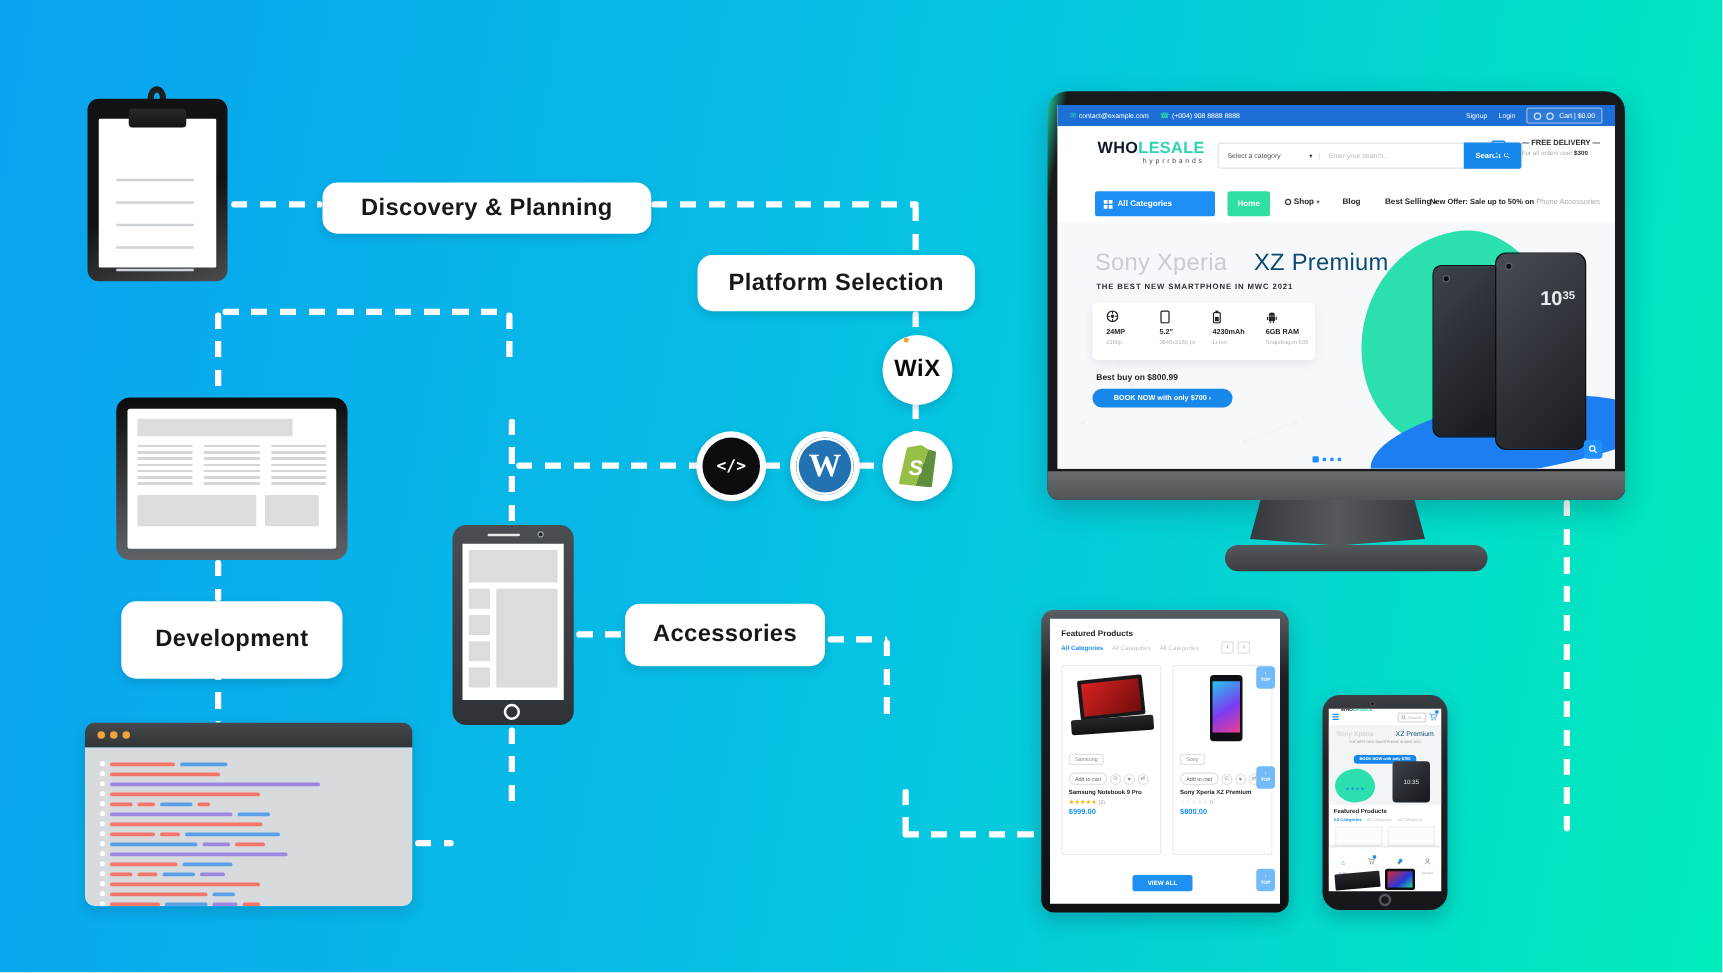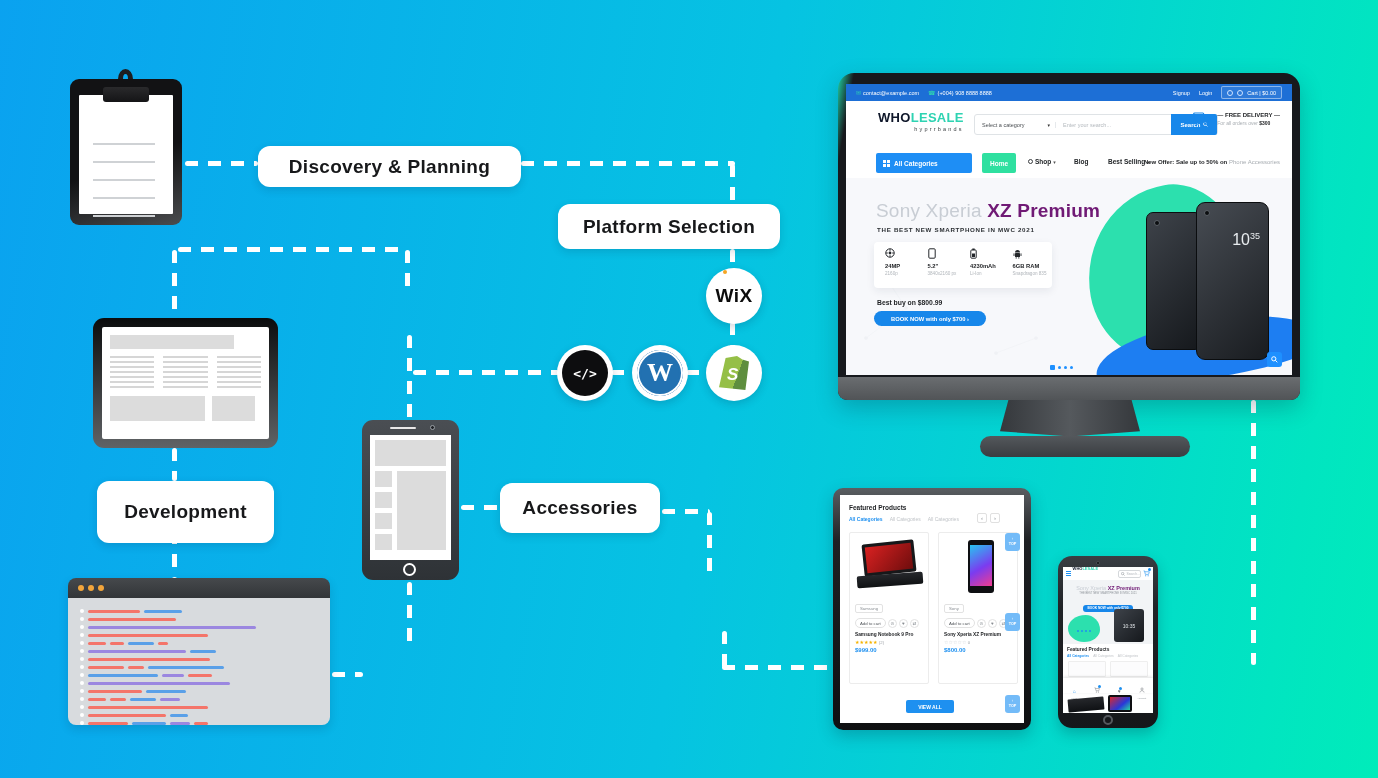--- a/index.html
+++ b/index.html
@@ -119,41 +119,41 @@
   .homebtn { position:absolute; left:136px; top:5px; width:34px; height:20px; background:#2fe0a0; border-radius:2px;
              color:#fff; font-size:6.5px; font-weight:bold; display:flex; align-items:center; justify-content:center; }
   .navlink { position:absolute; top:10px; font-size:6.5px; color:#24272a; font-weight:bold; display:flex; align-items:center; gap:2px; }
   .nv-caret { font-size:5px; color:#555; }
   .nv-dot { width:5px; height:5px; border:1px solid #3a3d40; border-radius:50%; }
   .s-offer { position:absolute; right:12px; top:11px; font-size:6px; }
   .offer-b { font-weight:bold; color:#1d1f22; } .offer-l { color:#a8adb2; }
 
   .s-hero { position:absolute; left:0; top:94px; width:100%; height:197px; background:#f7f8fb; overflow:hidden; }
   .h-title { position:absolute; left:30px; top:22px; font-size:19px; letter-spacing:.2px; }
-  .h-light { color:#c8cdd4; } .h-bold { color:#701a75; font-weight:bold; }
+  .h-light { color:#c8cdd4; } .h-bold { color:#0c4a6e; font-weight:normal;margin-left:16px; }
   .h-sub { position:absolute; left:31px; top:48px; font-size:6.2px; font-weight:bold; letter-spacing:.7px; color:#2b2f33; }
   .speccard { position:absolute; left:28px; top:64px; width:178px; height:46px; background:#fff; border-radius:4px;
               box-shadow:0 3px 8px rgba(30,40,60,.08); display:flex; padding:6px 4px; }
   .spec { flex:1; text-align:left; padding-left:7px; }
   .spec-ico { height:12px; color:#23262a; }
   .spec-v { font-size:5.8px; font-weight:bold; color:#1d1f22; margin-top:3px; }
   .spec-s { font-size:4.6px; color:#b0b5ba; margin-top:2px; }
   .h-price { position:absolute; left:31px; top:121px; font-size:6.8px; font-weight:bold; color:#1d1f22; }
   .h-cta { position:absolute; left:28px; top:133px; width:112px; height:15px; background:#1787ea; border-radius:8px;
            color:#fff; font-size:5.8px; font-weight:bold; display:flex; align-items:center; justify-content:center; }
   .blob { position:absolute; left:242px; top:8px; width:158px; height:176px; background:#2ce0ae;
           border-radius:58% 42% 52% 48% / 55% 48% 52% 45%; transform:rotate(-10deg); }
   .swoosh { position:absolute; left:248px; top:142px; width:230px; height:58px; background:#1d7ef2;
             border-radius:50% 50% 50% 50% / 65% 65% 35% 35%; transform:rotate(-9deg); }
   .hero-ph1 { position:absolute; left:300px; top:34px; width:56px; height:138px; border-radius:7px;
               background:linear-gradient(135deg,#3e434a,#15181c); border:1px solid #0b0d0f; }
   .hero-ph2 { position:absolute; left:350px; top:24px; width:73px; height:158px; border-radius:9px;
               background:linear-gradient(135deg,#474c53,#191c20); border:1px solid #0b0d0f; }
   .ph-cam { position:absolute; left:7px; top:7px; width:6px; height:6px; border-radius:50%; background:#0c0e10; border:1px solid #5a6066; }
-  .ph-clock { position:absolute; right:8px; top:28px; color:#e8ecef; font-weight:400; }
+  .ph-clock { position:absolute; right:8px; top:28px; color:#e8ecef; font-weight:700; }
   .ck-h { font-size:16px; } .ck-m { font-size:9px; vertical-align:top; }
   .h-dots { position:absolute; left:204px; bottom:5px; display:flex; gap:3px; align-items:center; }
   .h-dots i { width:3px; height:3px; border-radius:50%; background:#1e90ff; }
   .h-dots i.sq { width:5px; height:5px; border-radius:1px; }
   .h-fab { position:absolute; right:10px; bottom:8px; width:15px; height:15px; background:#1e90ff; border-radius:3px;
            display:flex; align-items:center; justify-content:center; }
   .const { position:absolute; inset:0; opacity:.5; }
 
   
   .tabmock { position:absolute; left:833px; top:488px; width:198px; height:242px; border-radius:10px;

